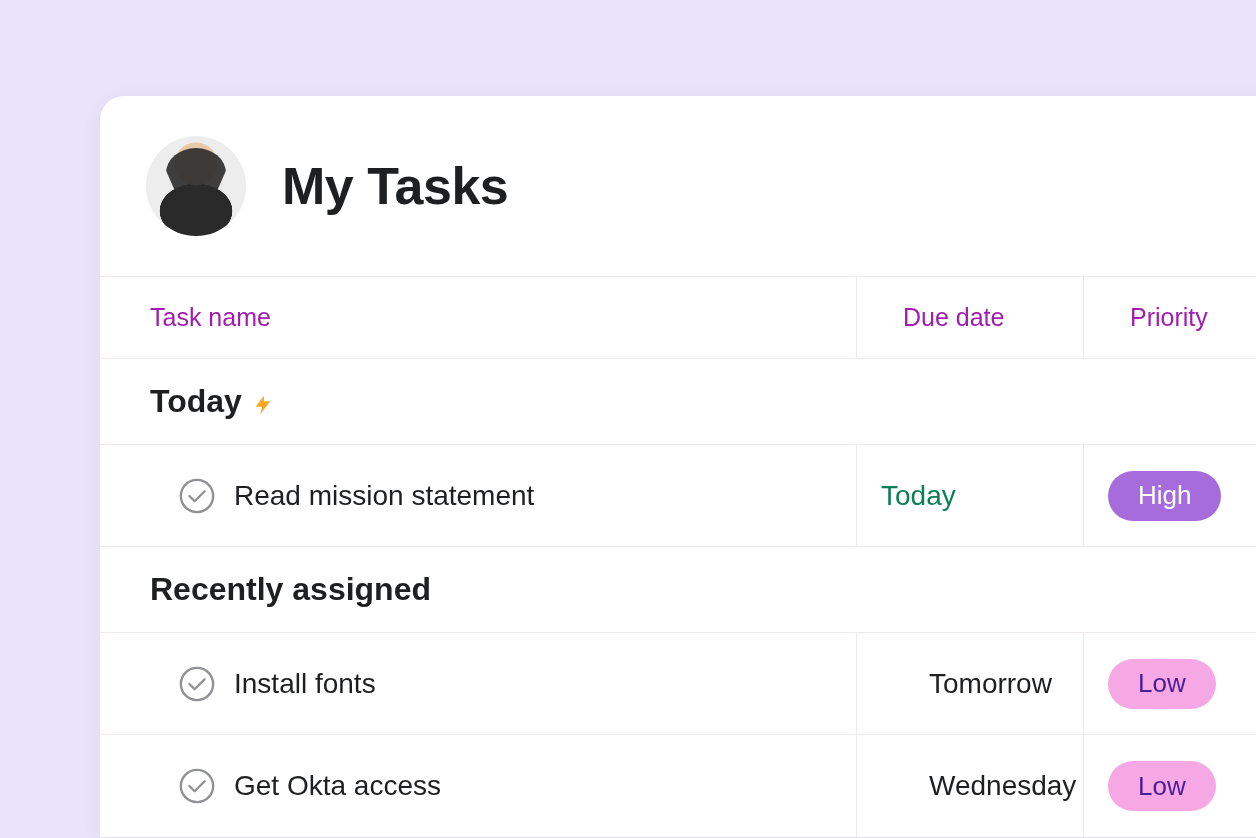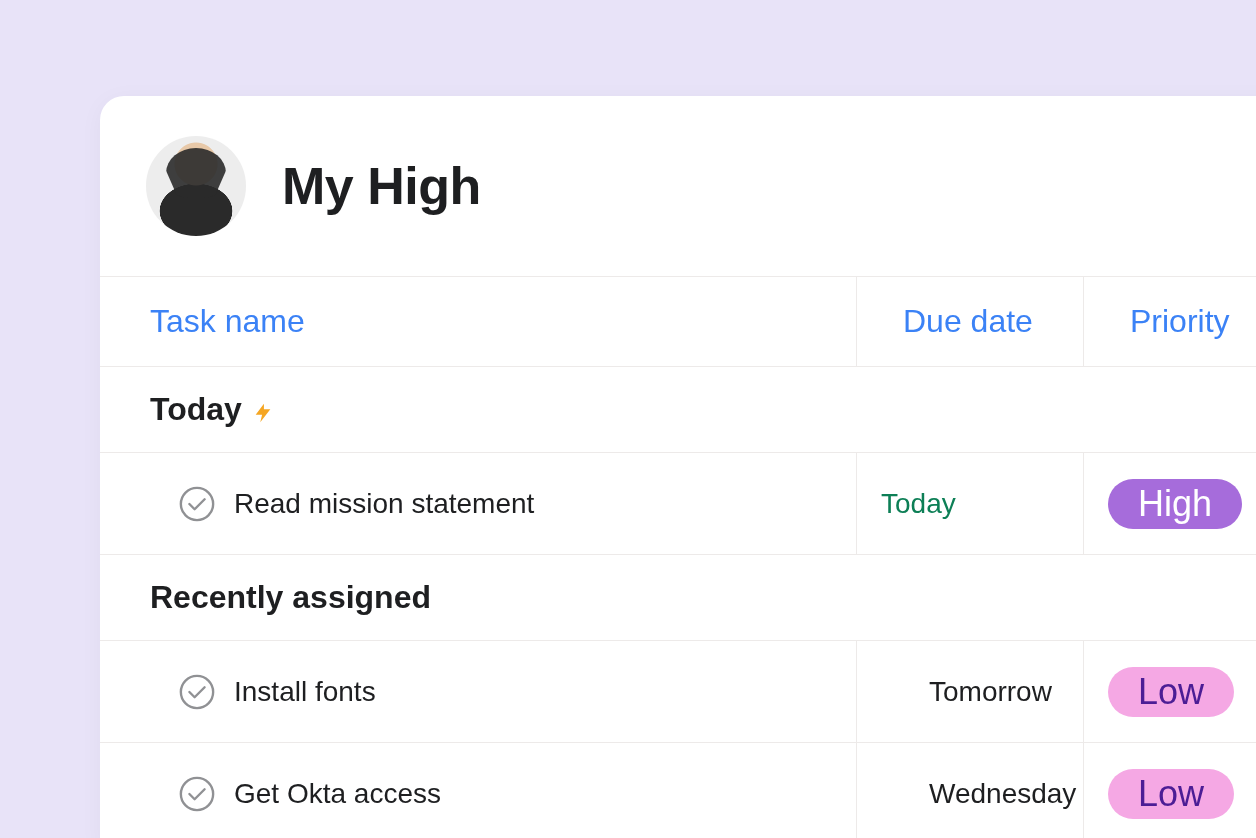--- a/index.html
+++ b/index.html
@@ -51,22 +51,22 @@
     letter-spacing: -0.5px;
   }
   .columns-row {
     display: grid;
     grid-template-columns: 757px 227px 1fr;
     border-top: 1px solid #EDEAE9;
     border-bottom: 1px solid #EDEAE9;
   }
   .columns-row > div {
     padding: 26px 24px 26px 46px;
-    font-size: 32px;
-    color: #3b82f6;
+    font-size: 25px;
+    color: #a21caf;
     border-right: 1px solid #EDEAE9;
   }
   .columns-row > div:first-child { padding-left: 50px; }
   .columns-row > div:last-child { border-right: none; }
 
   .section-header {
     padding: 24px 46px 24px 50px;
     font-size: 32px;
     font-weight: 700;
     border-bottom: 1px solid #EDEAE9;
@@ -98,34 +98,34 @@
   }
   .due-today { color: #0D7F56; }
   .due-normal { color: #1E1F21; margin-left: 48px; }
   .priority-pill {
     display:inline-flex;
     align-items:center;
     justify-content:center;
     height: 50px;
     padding: 0 30px;
     border-radius: 999px;
-    font-size: 36px;
+    font-size: 26px;
     font-weight: 500;
   }
   .priority-high { background:#A66CDB; color:#FFFFFF; }
   .priority-low  { background:#F5A8E4; color:#4c1d95; }
 </style>
 </head>
 <body>
 
 <div class="card">
 
   <div class="header">
     <div class="avatar"></div>
-    <h1 class="page-title">My High</h1>
+    <h1 class="page-title">My Tasks</h1>
   </div>
 
   <div class="columns-row">
     <div>Task name</div>
     <div>Due date</div>
     <div>Priority</div>
   </div>
 
   <div class="section-header">
     <span>Today</span>

